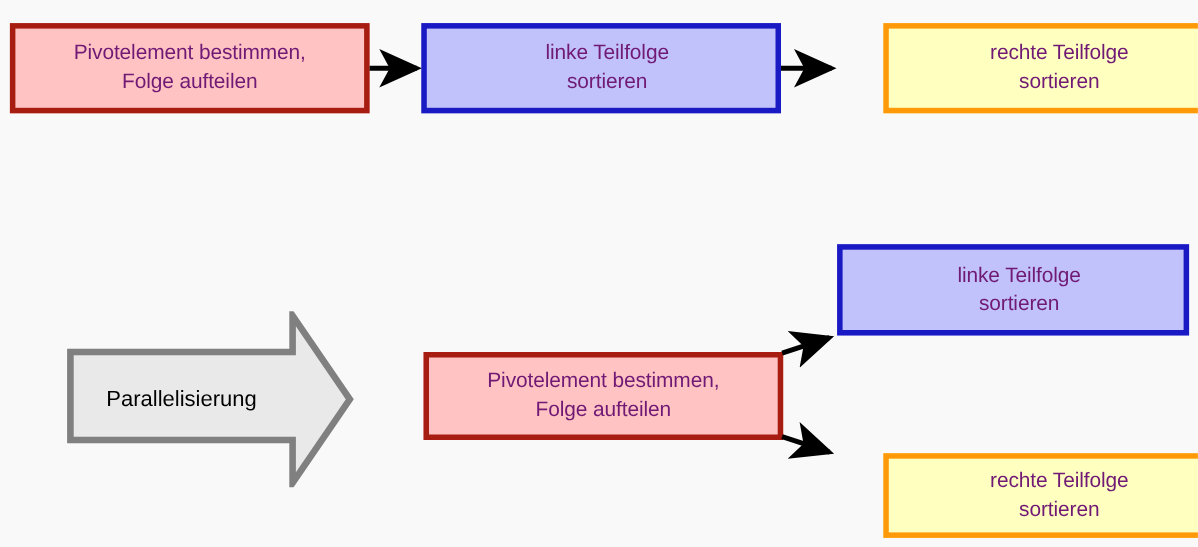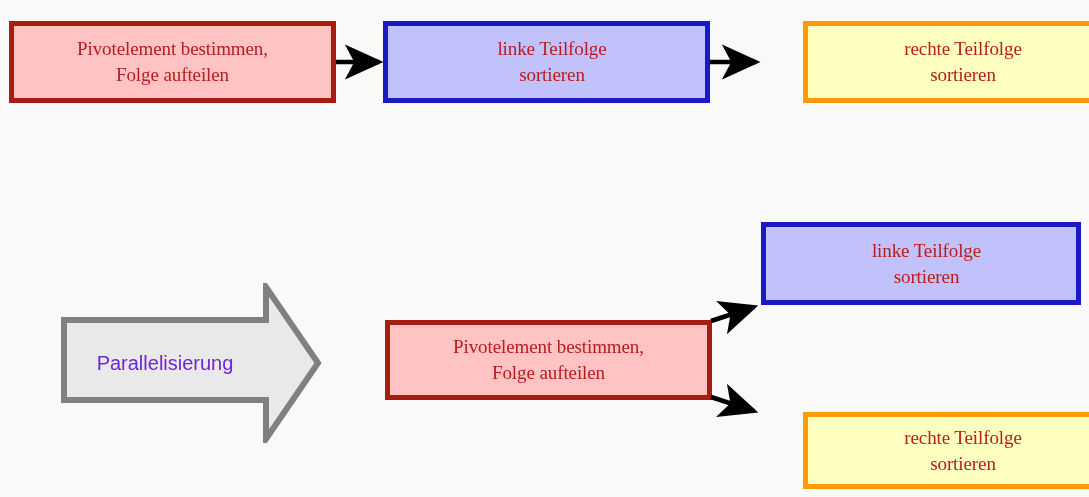--- a/index.html
+++ b/index.html
@@ -19,24 +19,24 @@
     height: 497px;
     background: #f9f9f9;
   }
   .node {
     position: absolute;
     box-sizing: border-box;
     display: flex;
     align-items: center;
     justify-content: center;
     text-align: center;
-    font-family: Liberation Serif, serif;
+    font-family: Liberation Sans, sans-serif;
     font-size: 19px;
     line-height: 1.35;
-    color: #b91c1c;
+    color: #701a75;
     letter-spacing: -0.1px;
     white-space: pre-line;
     border-style: solid;
   }
   .node.red {
     background: #ffc3c3;
     border-color: #a81d12;
     border-width: 5px;
   }
   .node.blue {
@@ -51,21 +51,21 @@
     border-width: 5px;
     margin-left: 42px;
   }
   .arrow-shape {
     position: absolute;
     display: flex;
     align-items: center;
     justify-content: flex-start;
     font-family: "Liberation Sans", sans-serif;
     font-size: 20px;
-    color: #6d28d9;
+    color: #000000;
   }
   .arrow-shape svg {
     position: absolute;
     left: 0;
     top: 0;
   }
   .arrow-label {
     position: relative;
     z-index: 2;
     width: 100%;

